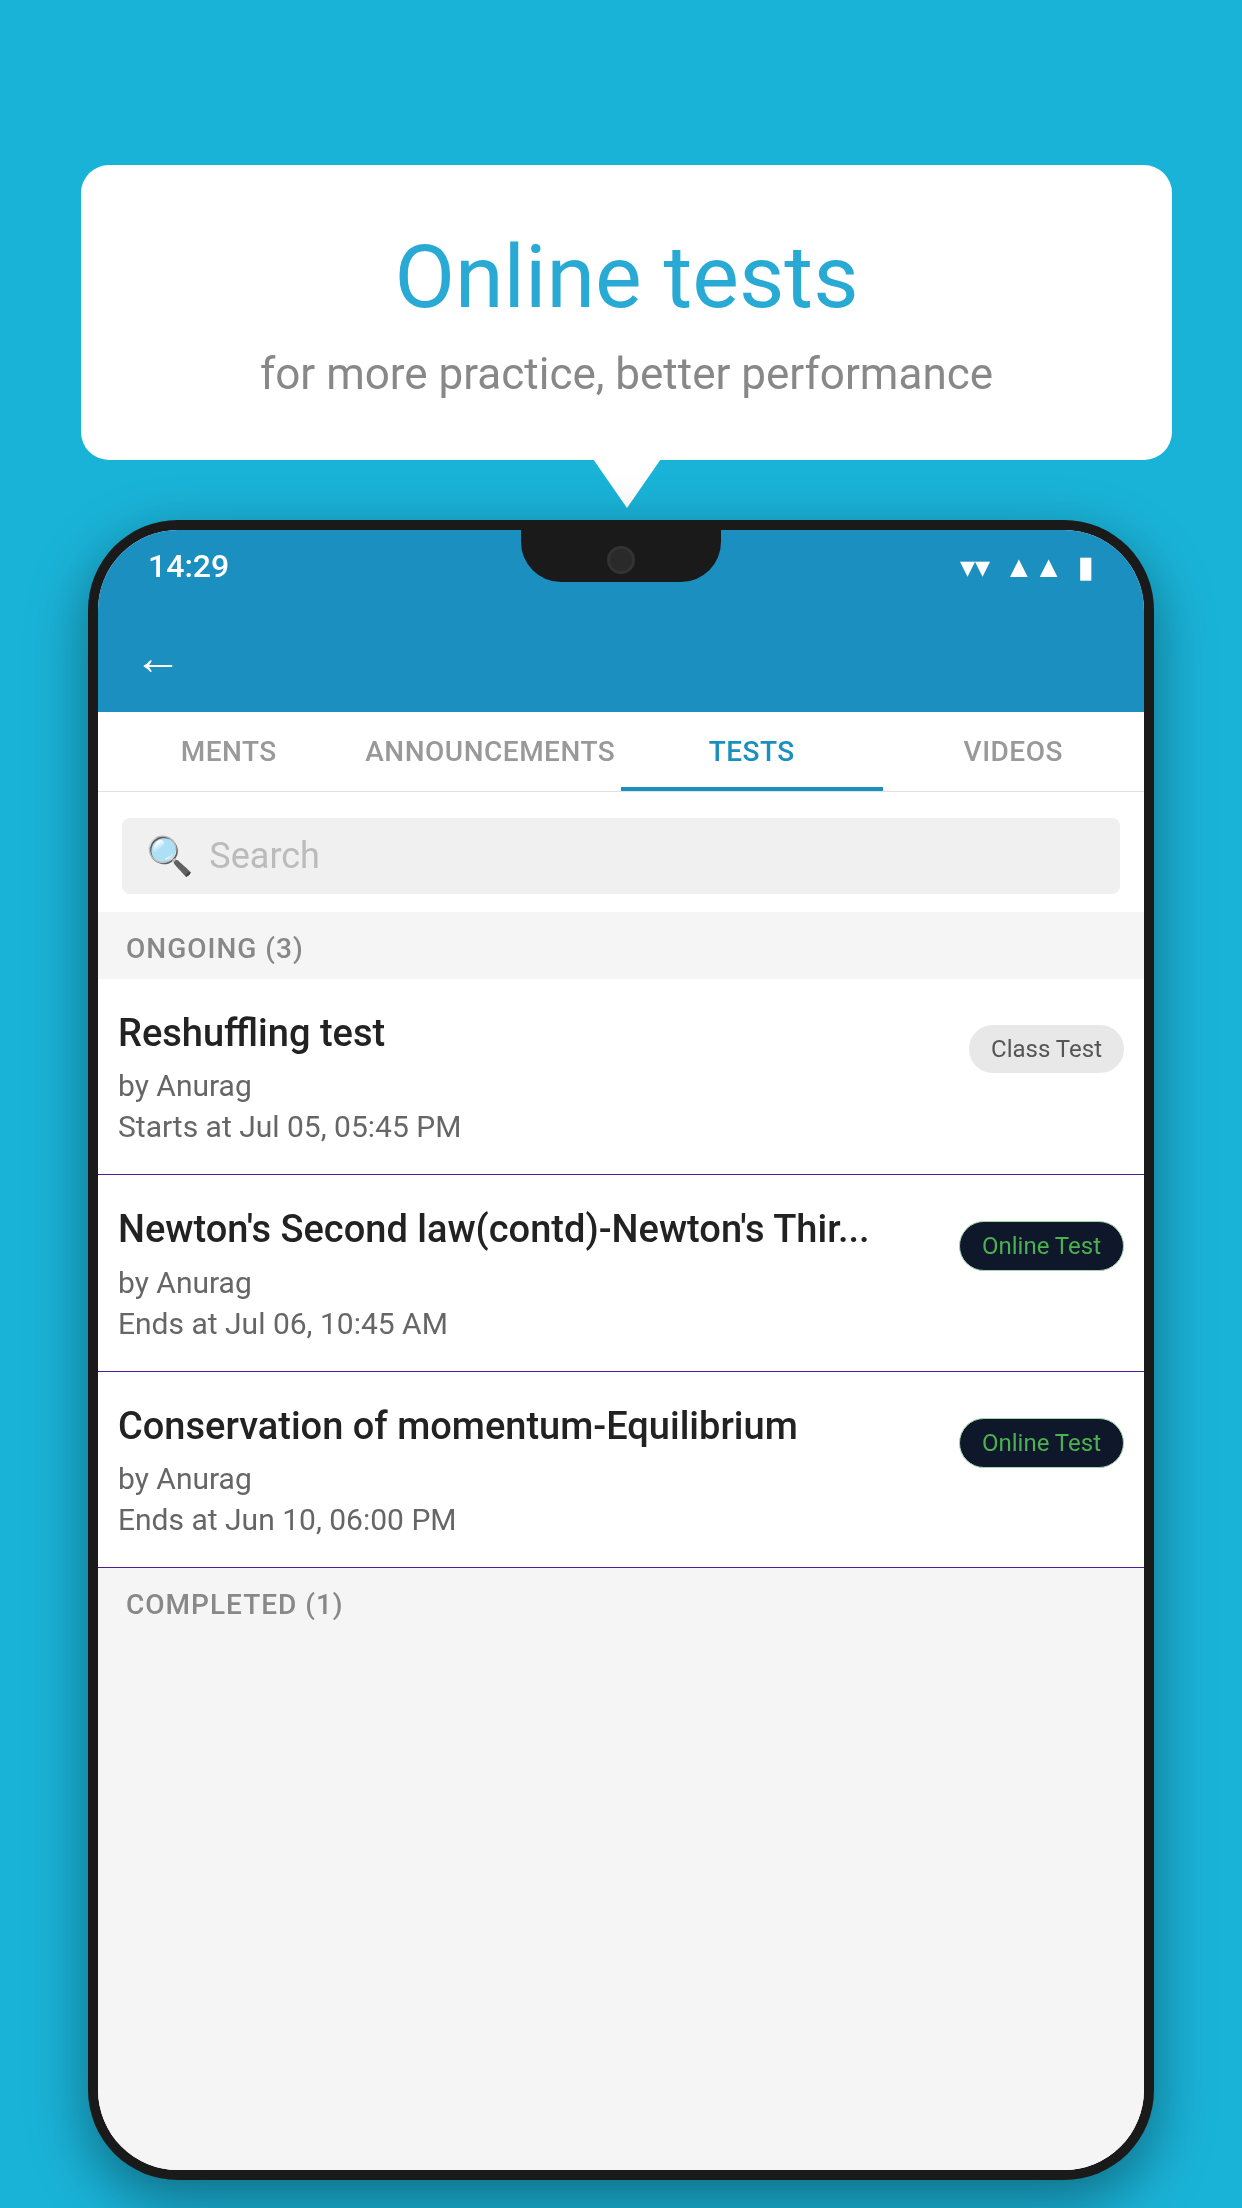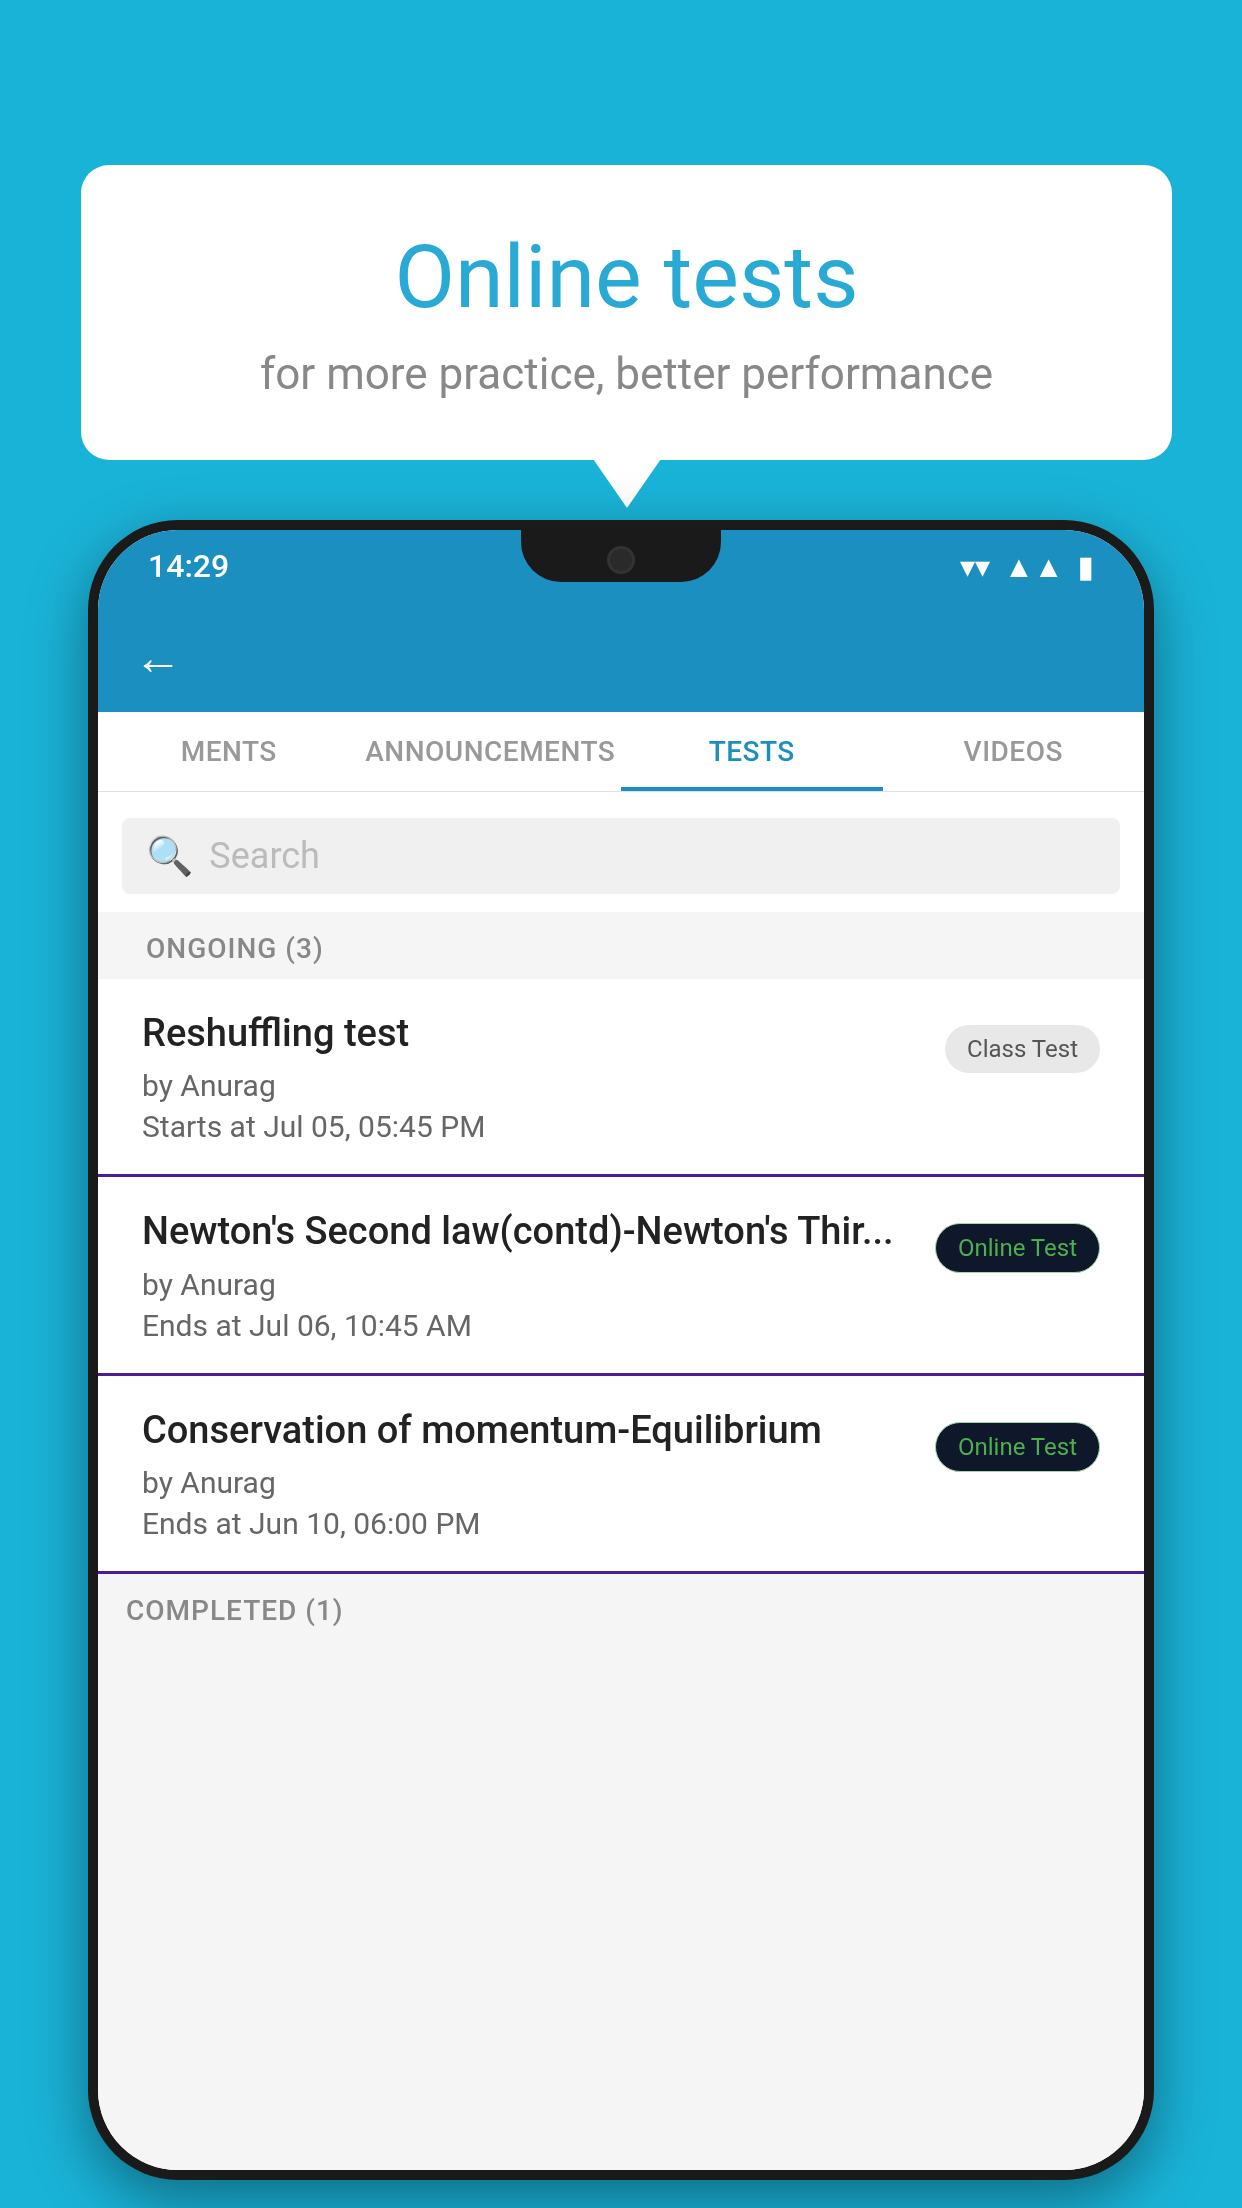--- a/index.html
+++ b/index.html
@@ -231,36 +231,35 @@
 
     .search-text {
       font-size: 36px;
       color: #bbb;
     }
 
     
     .section-header {
       padding: 20px 28px 14px;
       background: #f5f5f5;
-      margin-left: 20px;
     }
 
     .section-title {
       font-size: 28px;
       color: #888;
       font-weight: 500;
       letter-spacing: 1px;
       text-transform: uppercase;
     }
 
     
     .test-item {
       background: white;
-      padding: 30px 44px;
-      border-bottom: 3px solid #4c1d95;
+      padding: 30px 20px;
+      border-bottom: 1px solid #4c1d95;
       display: flex;
       justify-content: space-between;
       align-items: flex-start;
     }
 
     .test-item-left {
       flex: 1;
       padding-right: 20px;
     }
 

